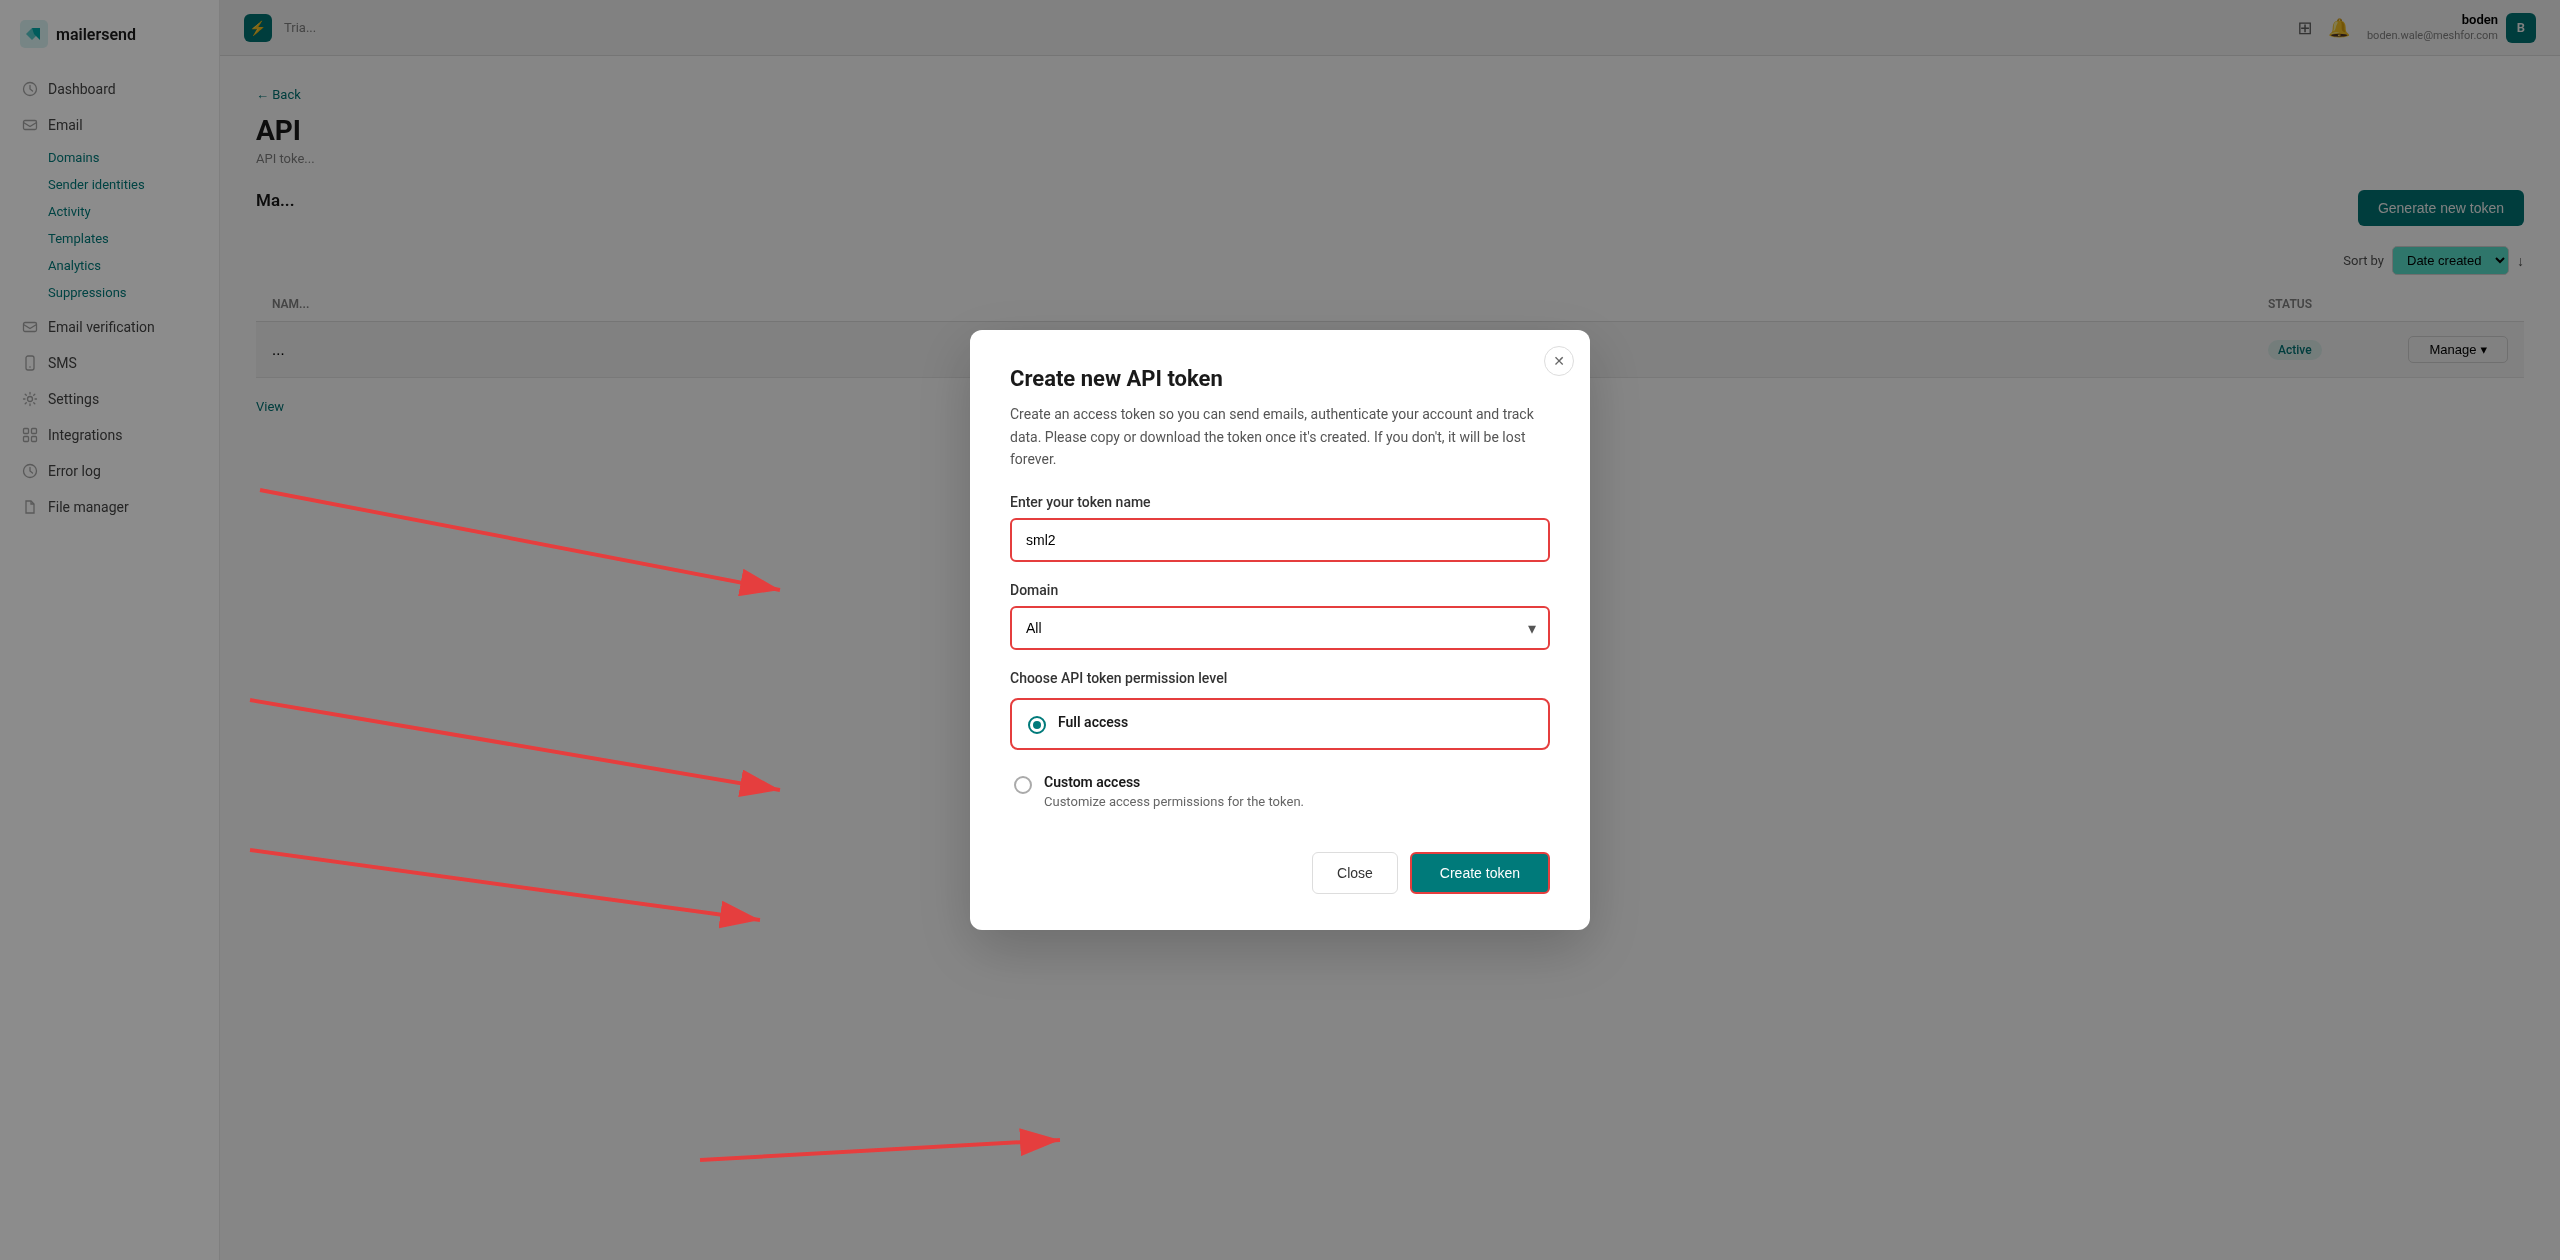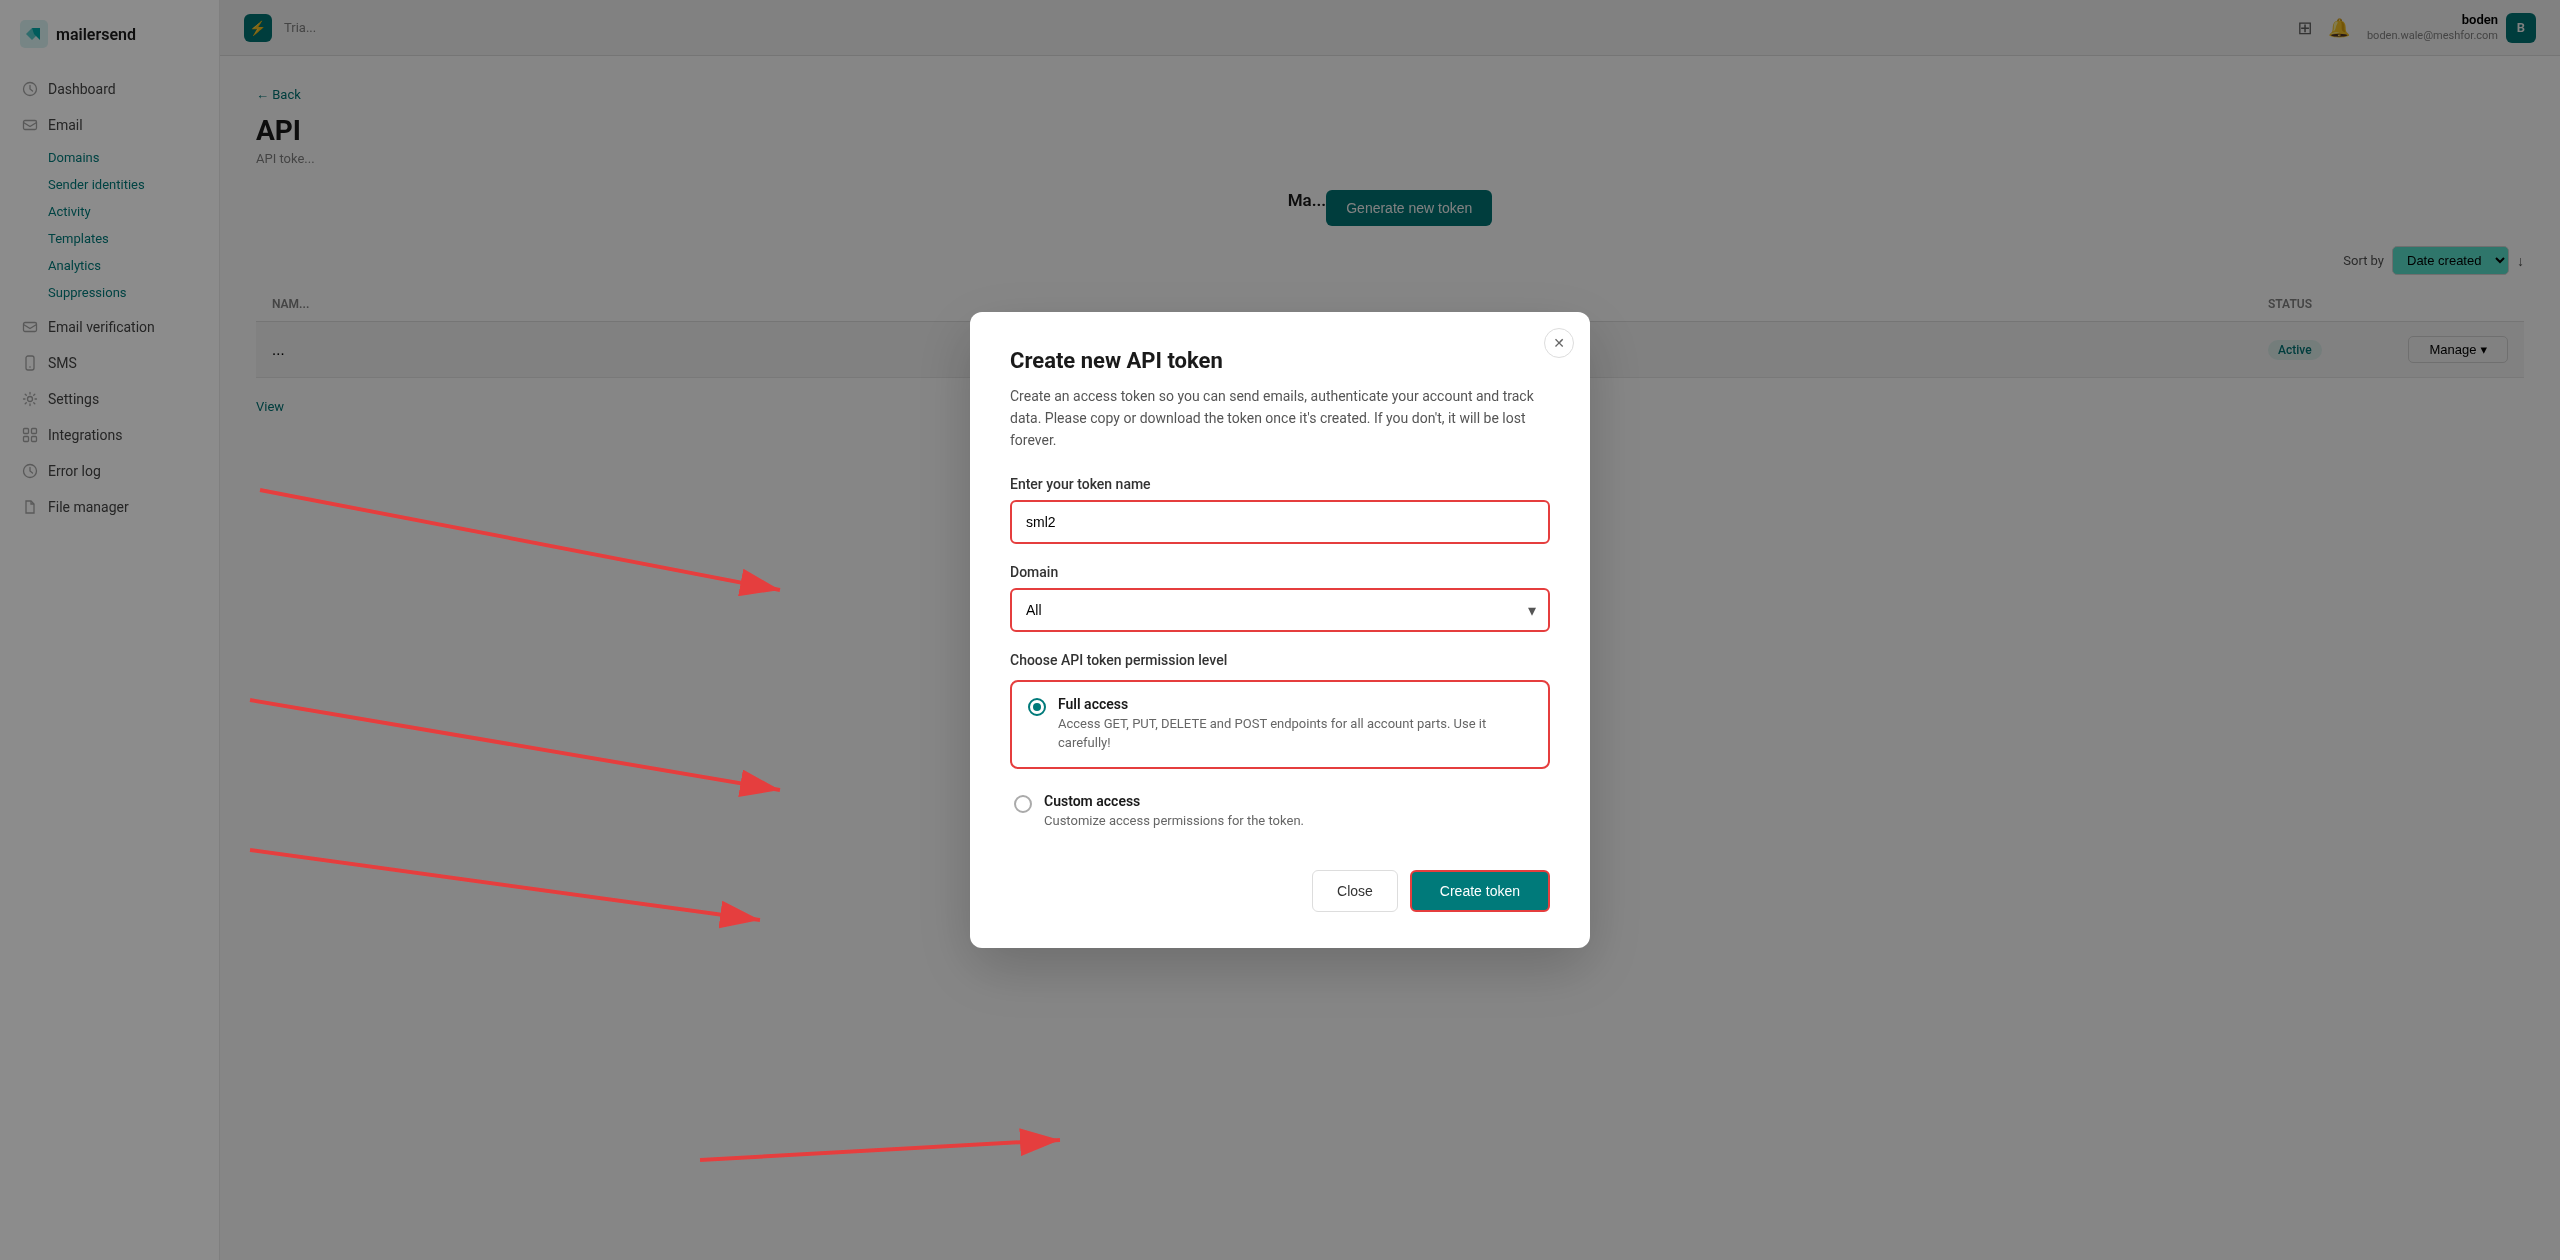--- a/index.html
+++ b/index.html
@@ -150,21 +150,21 @@
     }
     .section-title {
       font-size: 17px;
       font-weight: 600;
       color: #1a1a1a;
       margin-bottom: 16px;
     }
     .toolbar {
       display: flex;
       align-items: center;
-      justify-content: center;
+      justify-content: space-between;
       margin-bottom: 20px;
     }
     .generate-btn {
       background: #007a7a;
       color: white;
       border: none;
       border-radius: 6px;
       padding: 10px 20px;
       font-size: 14px;
       cursor: pointer;
@@ -568,21 +568,20 @@
       <span class="modal-select-arrow">▾</span>
     </div>
 
     <div class="permission-section-label">Choose API token permission level</div>
 
     
     <div class="permission-option selected">
       <div class="radio-btn selected"></div>
       <div class="permission-text">
         <div class="permission-name">Full access</div>
-        <div class="permission-desc">Access GET, PUT, DELETE and POST endpoints for all account parts. Use it carefully!</div>
       </div>
     </div>
 
     
     <div class="permission-option-plain">
       <div class="radio-btn-empty"></div>
       <div class="permission-text">
         <div class="permission-name">Custom access</div>
         <div class="permission-desc">Customize access permissions for the token.</div>
       </div>

